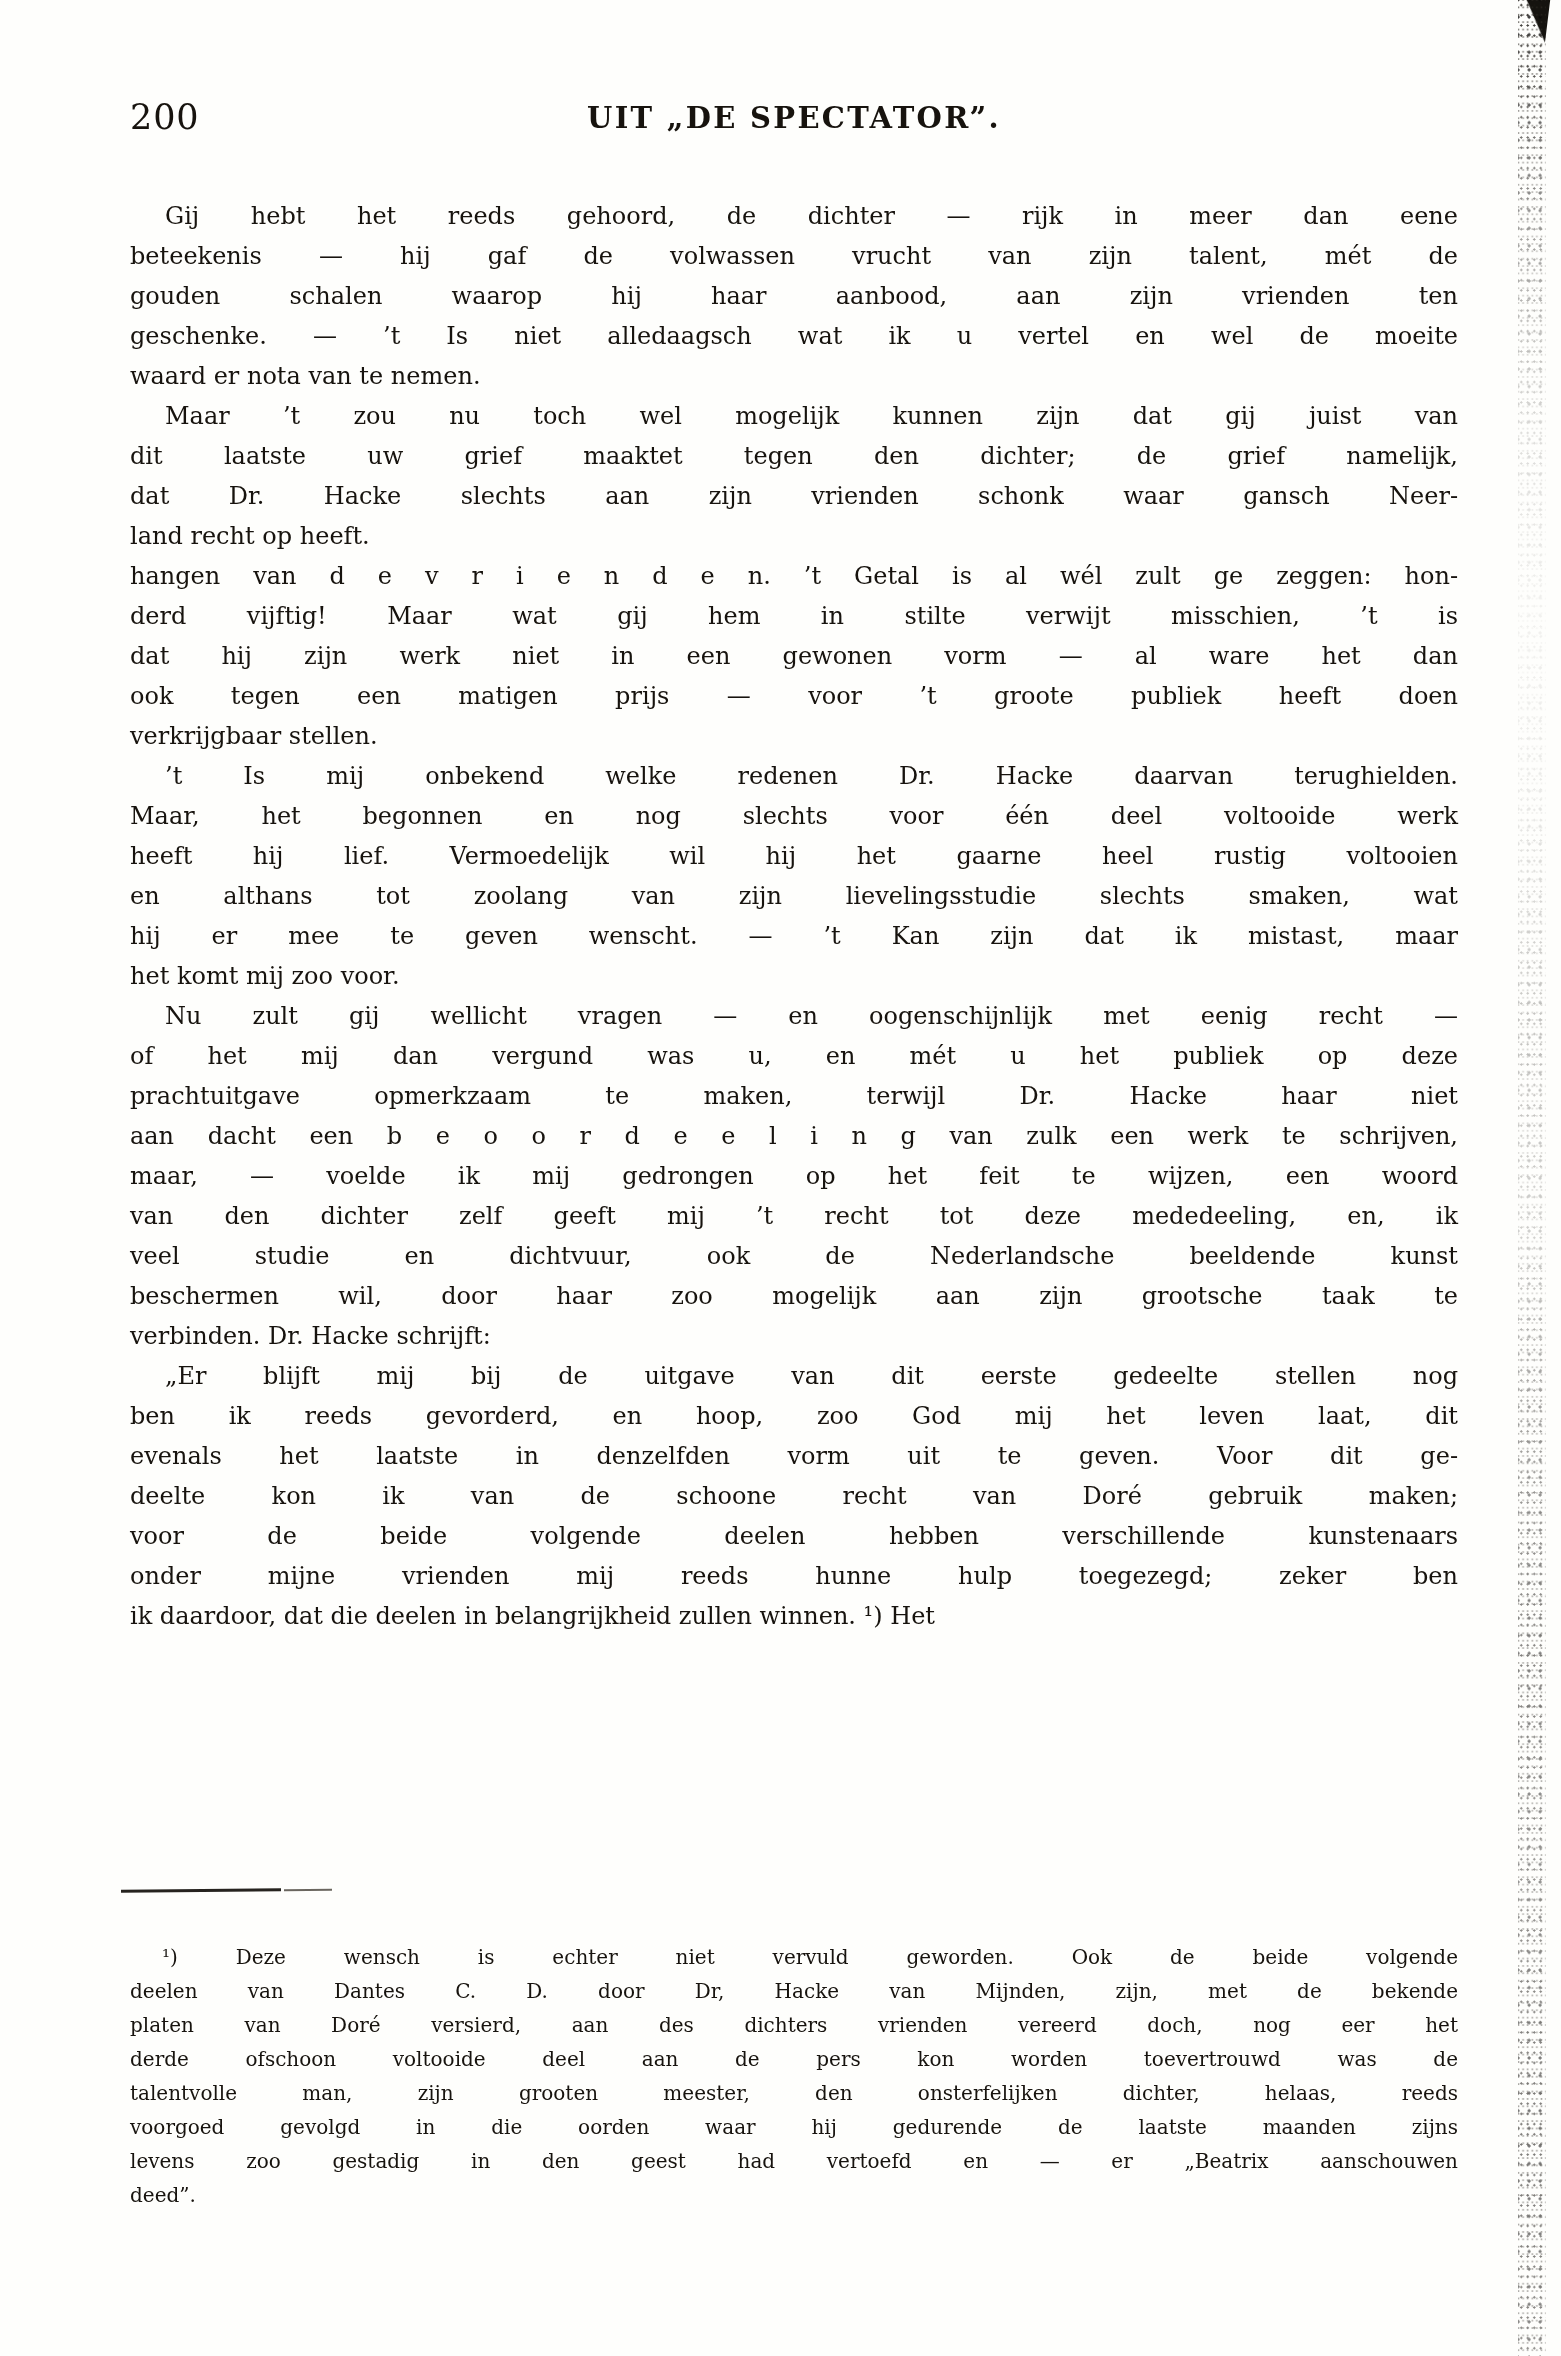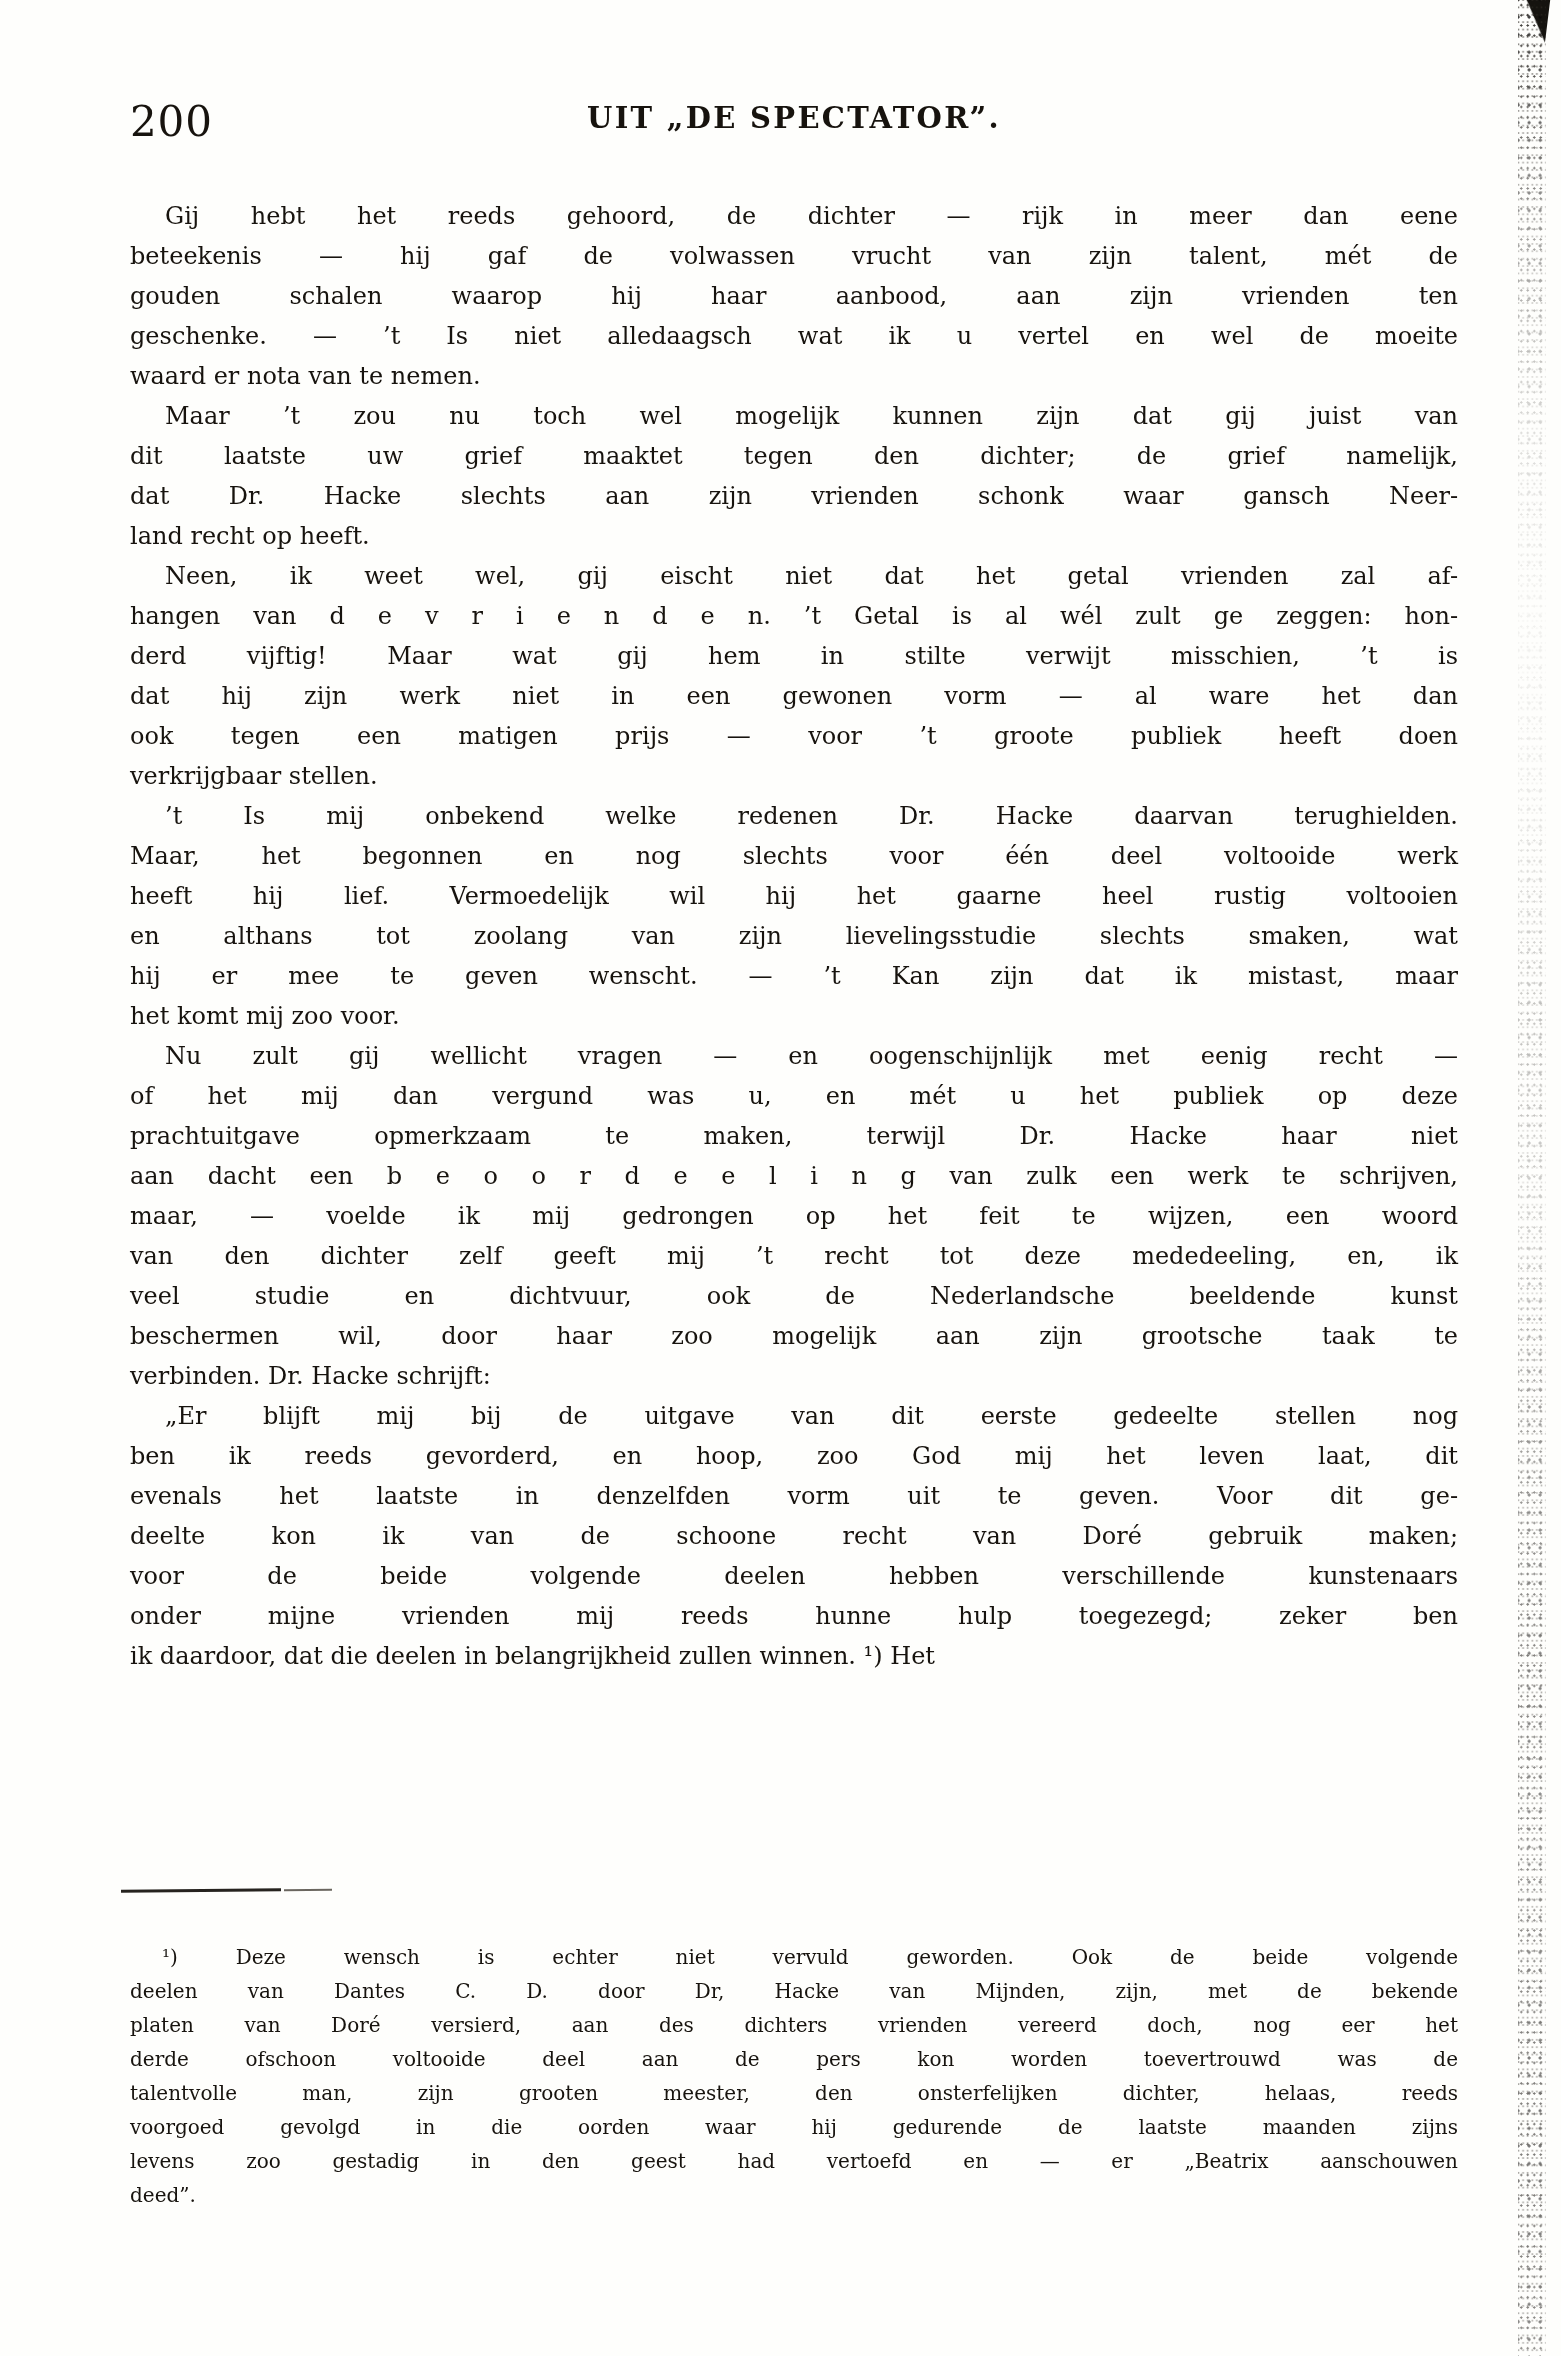--- a/index.html
+++ b/index.html
@@ -12,21 +12,21 @@
     background: var(--paper, #fefefc);
     overflow: hidden;
     font-family: "DejaVu Serif", "Liberation Serif", serif;
     color: var(--ink, #17130e);
   }
 
   
   .header { position: absolute; left: 130px; top: 95px; width: 1328px; height: 56px; }
   .pageno {
     position: absolute; left: 0; top: 1.9px;
-    font-size: 42px; font-weight: 400; letter-spacing: 0.9px;
+    font-size: 35px; font-weight: 400; letter-spacing: 0.9px;
   }
   .running-title {
     position: absolute; left: 0; right: 0; top: 5.6px;
     text-align: center;
     font-size: 29px; font-weight: 700; letter-spacing: 2.3px;
   }
 
   
   .body-text {
     position: absolute; left: 130px; top: 196px; width: 1328px;
@@ -108,21 +108,20 @@
         <div class="line">geschenke. — ’t Is niet alledaagsch wat ik u vertel en wel de moeite</div>
         <div class="line last">waard er nota van te nemen.</div>
       </div>
       <div class="paragraph">
         <div class="line first">Maar ’t zou nu toch wel mogelijk kunnen zijn dat gij juist van</div>
         <div class="line">dit laatste uw grief maaktet tegen den dichter; de grief namelijk,</div>
         <div class="line">dat Dr. Hacke slechts aan zijn vrienden schonk waar gansch Neer-</div>
         <div class="line last">land recht op heeft.</div>
       </div>
       <div class="paragraph">
-        <div class="line first">Neen, ik weet wel, gij eischt niet dat het getal vrienden zal af-</div>
         <div class="line">hangen van d e v r i e n d e n. ’t Getal is al wél zult ge zeggen: hon-</div>
         <div class="line">derd vijftig! Maar wat gij hem in stilte verwijt misschien, ’t is</div>
         <div class="line">dat hij zijn werk niet in een gewonen vorm — al ware het dan</div>
         <div class="line">ook tegen een matigen prijs — voor ’t groote publiek heeft doen</div>
         <div class="line last">verkrijgbaar stellen.</div>
       </div>
       <div class="paragraph">
         <div class="line first">’t Is mij onbekend welke redenen Dr. Hacke daarvan terughielden.</div>
         <div class="line">Maar, het begonnen en nog slechts voor één deel voltooide werk</div>
         <div class="line">heeft hij lief. Vermoedelijk wil hij het gaarne heel rustig voltooien</div>

